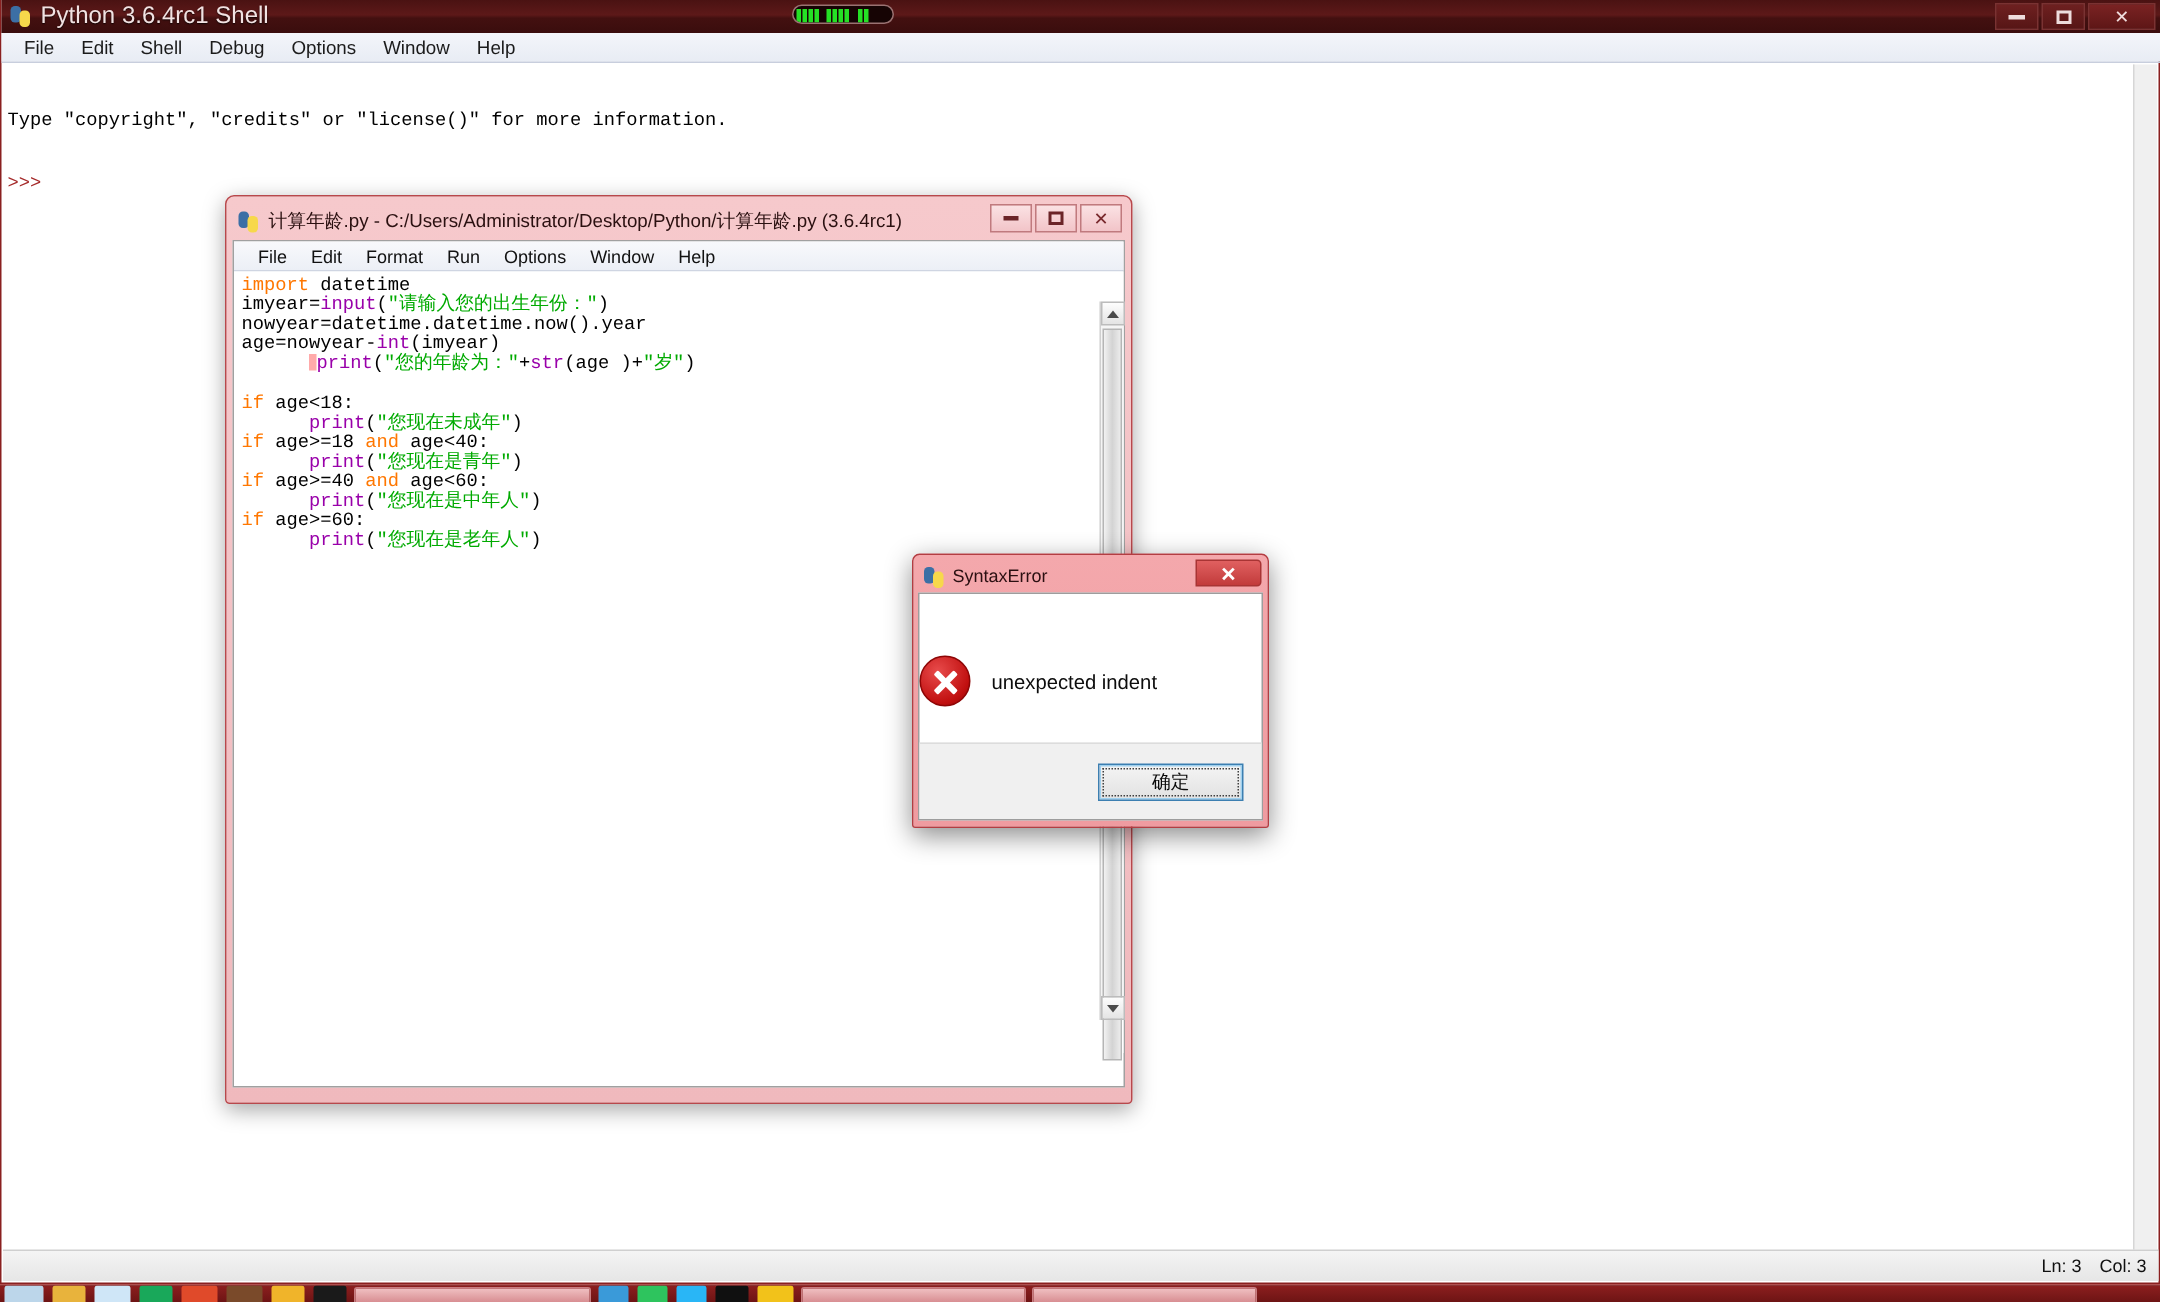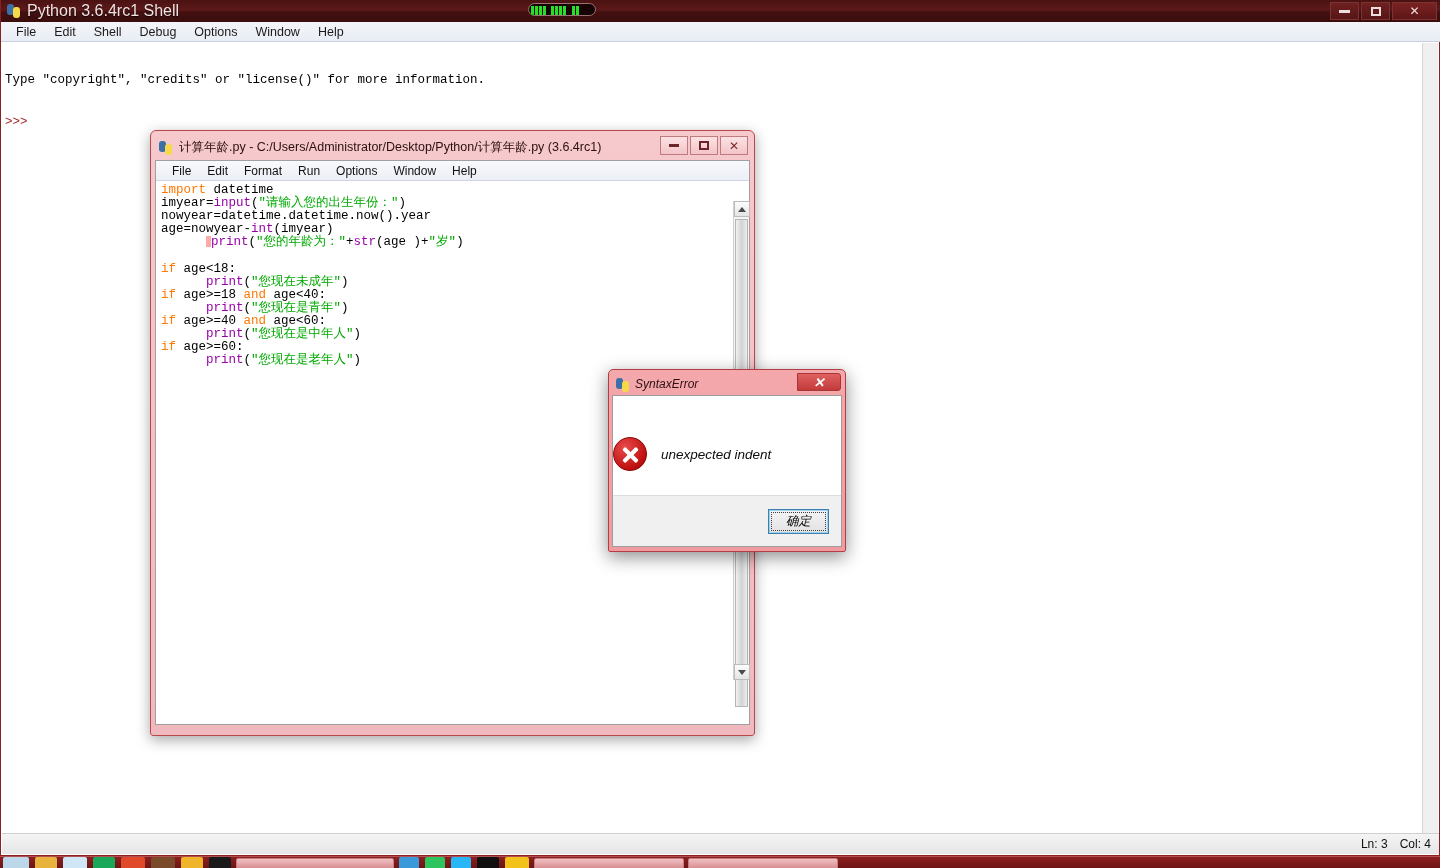--- a/index.html
+++ b/index.html
@@ -222,21 +222,20 @@
 
   
   #dialog {
     position: absolute; left: 608px; top: 369px;
     width: 238px; height: 183px;
     background: linear-gradient(to bottom, #f4a8ac 0%, #ef9ba0 100%);
     border: 1px solid #b33d42;
     border-radius: 5px 5px 2px 2px;
     box-shadow: 0 5px 18px rgba(0,0,0,.45);
     padding: 3px;
-    font-style: italic;
   }
   #dialog-titlebar {
     height: 22px; display: flex; align-items: center; position: relative;
   }
   #dialog-icon { width: 15px; height: 15px; margin: 0 5px 0 3px; flex: none; }
   #dialog-title-text { font-size: 12px; color: #2b0f11; font-family: "Liberation Sans", sans-serif; }
   #dialog-close {
     position: absolute; right: 1px; top: 0px;
     width: 44px; height: 18px;
     background: linear-gradient(to bottom, #e06060 0%, #c23b3b 100%);
@@ -265,21 +264,21 @@
   #dialog-error-icon::before { transform: rotate(45deg); }
   #dialog-error-icon::after  { transform: rotate(-45deg); }
   #dialog-msg { font-size: 13.5px; color: #0d0d0d; font-family: "Liberation Sans", sans-serif; }
   #dialog-buttonbar {
     position: absolute; left: 0; right: 0; bottom: 0; height: 51px;
     background: #f0f0f0; border-top: 1px solid #dcdcdc;
     display: flex; align-items: center; justify-content: flex-end;
     padding-right: 12px;
   }
   #dialog-ok {
-    width: 61px; height: 25px;
+    width: 97px; height: 25px;
     background: linear-gradient(to bottom, #f4f4f4 0%, #e2e2e2 100%);
     border: 1px solid #3c7fb1;
     outline: 1px dotted #404040; outline-offset: -4px;
     box-shadow: 0 0 0 1px #9fd0ee inset;
     font-size: 12.5px; color: #0a0a0a;
     display: flex; align-items: center; justify-content: center;
     cursor: pointer;
     font-family: "Liberation Sans", sans-serif;
   }
 
@@ -340,21 +339,21 @@
 
   <div id="shell-text">
     <div class="sh-line">Type "copyright", "credits" or "license()" for more information.</div>
     <div class="sh-line sh-prompt">&gt;&gt;&gt;</div>
   </div>
 
   <div id="shell-vscroll"></div>
 
   <div id="shell-statusbar">
     <span>Ln: 3</span>
-    <span>Col: 4</span>
+    <span>Col: 3</span>
   </div>
 </div>
 
 <div id="editor-window">
 
   <div id="editor-titlebar">
     <span id="editor-title-icon">
       <span class="py-icon"><span class="pb pb1"></span><span class="pb pb2"></span></span>
     </span>
     <span id="editor-title-text">计算年龄.py - C:/Users/Administrator/Desktop/Python/计算年龄.py (3.6.4rc1)</span>

